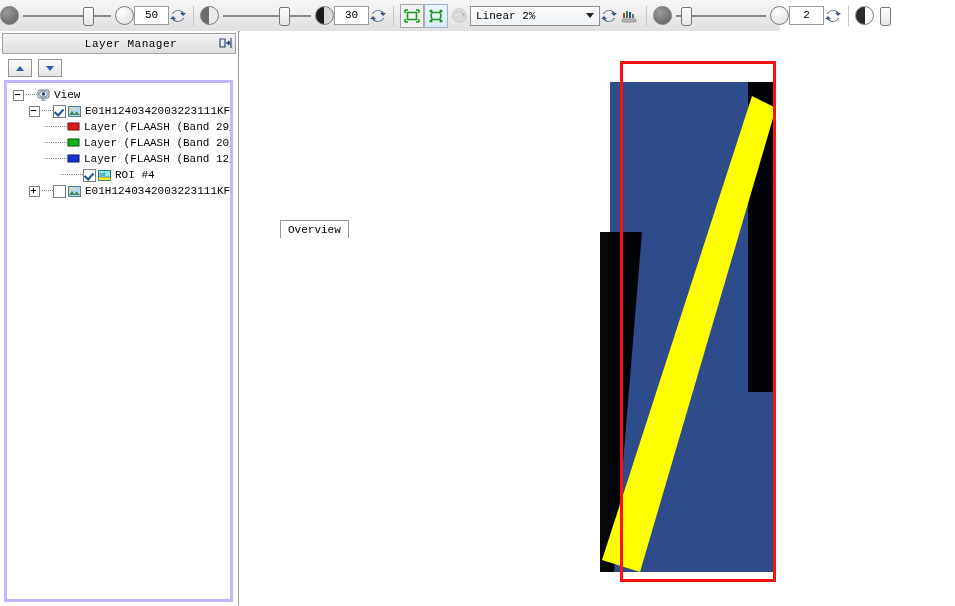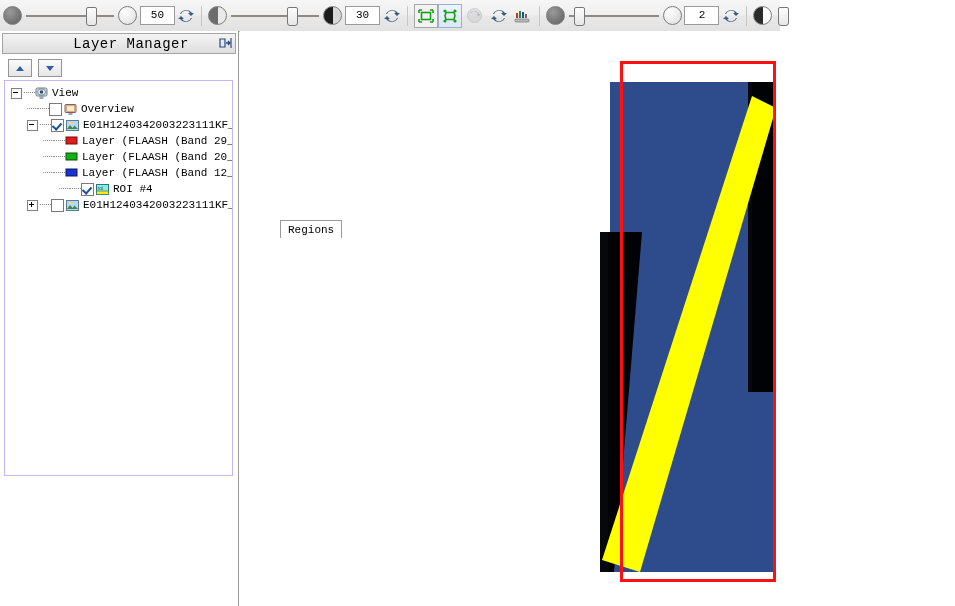--- a/index.html
+++ b/index.html
@@ -72,34 +72,34 @@
     position:absolute;left:0;top:31px;width:239px;height:575px;
     background:#ffffff;border-right:1px solid #9a9a9a;
     box-sizing:border-box;
   }
   .lm-title{
     position:relative;height:19px;margin:2px 2px 0 2px;
     background:linear-gradient(to bottom,#f4f4f4,#dedede);
     border:1px solid #a4a4a4;
     display:flex;align-items:center;justify-content:center;
   }
-  .lm-title .t{font-size:14px;letter-spacing:.5px;margin-left:24px;}
+  .lm-title .t{font-size:11px;letter-spacing:.5px;margin-left:24px;}
   .lm-title .pin{
     position:absolute;right:3px;top:2px;width:14px;height:14px;
   }
   .lm-btns{height:22px;display:flex;align-items:center;gap:6px;padding:3px 0 0 8px;}
   .sbtn{
     width:22px;height:16px;background:linear-gradient(to bottom,#fbfbfb,#e6e6e6);
     border:1px solid #949494;display:flex;align-items:center;justify-content:center;
   }
   .tri-up{width:0;height:0;border-left:4px solid transparent;border-right:4px solid transparent;border-bottom:5px solid #2d5fa8;}
   .tri-dn{width:0;height:0;border-left:4px solid transparent;border-right:4px solid transparent;border-top:5px solid #2d5fa8;}
   .lm-tree{
-    position:absolute;left:4px;top:49px;width:229px;height:396px;
-    background:#fff;border:1px solid #c4b5fd;box-sizing:border-box;
+    position:absolute;left:4px;top:49px;width:229px;height:522px;
+    background:#fff;border:3px solid #c4b5fd;box-sizing:border-box;
     overflow:hidden;
   }
   .node{display:flex;align-items:center;height:16px;white-space:nowrap;font-size:11px;}
   .exp{
     width:9px;height:9px;border:1px solid #808080;background:#fff;
     position:relative;flex:0 0 auto;margin-right:2px;
   }
   .exp:before{content:"";position:absolute;left:1px;top:3px;width:5px;height:1px;background:#000;}
   .exp.plus:after{content:"";position:absolute;left:3px;top:1px;width:1px;height:5px;background:#000;}
   .dotline{width:11px;border-top:1px dotted #8a8a8a;height:1px;flex:0 0 auto;}
@@ -271,20 +271,24 @@
     </div>
     <div style="width:5px"></div>
     <div class="iconbtn">
       <svg width="17" height="17" viewBox="0 0 17 17" opacity="0.45">
         <circle cx="8.5" cy="8.5" r="7" fill="#c9c9c9" stroke="#a0a0a0"></circle>
         <path d="M5 6a4 4 0 0 1 7 1l-1.5 0 2 2.5 2-2.5-1.3 0A5.5 5.5 0 0 0 4 6z" fill="#6a7a8a"></path>
       </svg>
     </div>
     <div style="width:4px"></div>
 
+    <div class="combo">
+      <span class="cv">Linear 2%</span>
+      <span class="ca"></span>
+    </div>
     <div style="width:7px"></div>
     <div class="refresh">
       <svg width="18" height="18" viewBox="0 0 18 18">
           <path d="M4 7a5 5 0 0 1 9-1l-2 0 3 3 3-3-2 0a7 7 0 0 0-12 1z" fill="#3a5a80"></path>
           <path d="M14 11a5 5 0 0 1-9 1l2 0-3-3-3 3 2 0a7 7 0 0 0 12-1z" fill="#3a5a80"></path>
         </svg>
     </div>
     <div style="width:6px"></div>
     <div class="iconbtn">
       <svg width="18" height="16" viewBox="0 0 18 16">
@@ -347,31 +351,20 @@
           <div class="node" style="padding-left: 0px;">
             <span class="exp"></span>
             <span class="dotline"></span>
             <span class="licon"><svg width="13" height="13" viewBox="0 0 13 13">
                 <rect x="1" y="1" width="11" height="8" rx="1.5" fill="#cfd8e2" stroke="#6a7a8a"></rect>
                 <ellipse cx="6.5" cy="5" rx="4" ry="3" fill="#eef3f8" stroke="#5a6a7a" stroke-width=".7"></ellipse>
                 <circle cx="6.5" cy="5" r="1.8" fill="#2a4a7a"></circle>
                 <rect x="4.5" y="9" width="4" height="3" fill="#9aa8b6"></rect>
               </svg></span>
             <span class="nlabel">View</span>
-          </div>
-          <div class="node" style="padding-left: 16px;">
-            <span class="dotline"></span>
-            <span class="dotline"></span>
-            <span class="cbx"></span>
-            <span class="licon"><svg width="13" height="13" viewBox="0 0 13 13">
-                <rect x="1" y="1.5" width="11" height="8" rx="1" fill="#f6c0c8" stroke="#8a5a6a"></rect>
-                <rect x="2.3" y="2.8" width="8.4" height="5.4" fill="#fdf0c8" stroke="#b09050" stroke-width=".6"></rect>
-                <rect x="4.5" y="10" width="4" height="2" fill="#9aa8b6"></rect>
-              </svg></span>
-            <span class="nlabel">Overview</span>
           </div>
           <div class="node" style="padding-left: 16px;">
             <span class="exp"></span>
             <span class="dotline"></span>
             <span class="cbx on"></span>
             <span class="licon"><svg width="13" height="13" viewBox="0 0 13 13">
                 <rect x="0.5" y="1.5" width="12" height="10" fill="#b9d6f2" stroke="#5a7a9a"></rect>
                 <path d="M1 10l3-4 2.5 3 2-2.5L12 10z" fill="#3a8a4a"></path>
                 <circle cx="4" cy="4" r="1.3" fill="#ffe04a"></circle>
               </svg></span>
@@ -494,21 +487,21 @@
       <div class="namerow">
         <span class="lab">ROI Name:</span>
         <span class="nameinput" placeholder="ROI Name">ROI #4</span>
         <span class="colorpick">
           <span class="cs" id="roi-color-swatch" style="background: rgb(255, 255, 0);"></span>
           <span class="ar"></span>
         </span>
       </div>
 
       <div class="tabs" id="roi-tabs">
-          <div class="tab active">Regions</div>
+          <div class="tab active">Overview</div>
           <div class="tab">Pixel</div>
           <div class="tab">Grow</div>
           <div class="tab">Threshold</div>
         </div>
 
       <div class="tabpanel">
         <div style="position:relative">
           <div class="geo-row">
             <span class="gbtn sel">
               <svg width="18" height="16" viewBox="0 0 18 16">

